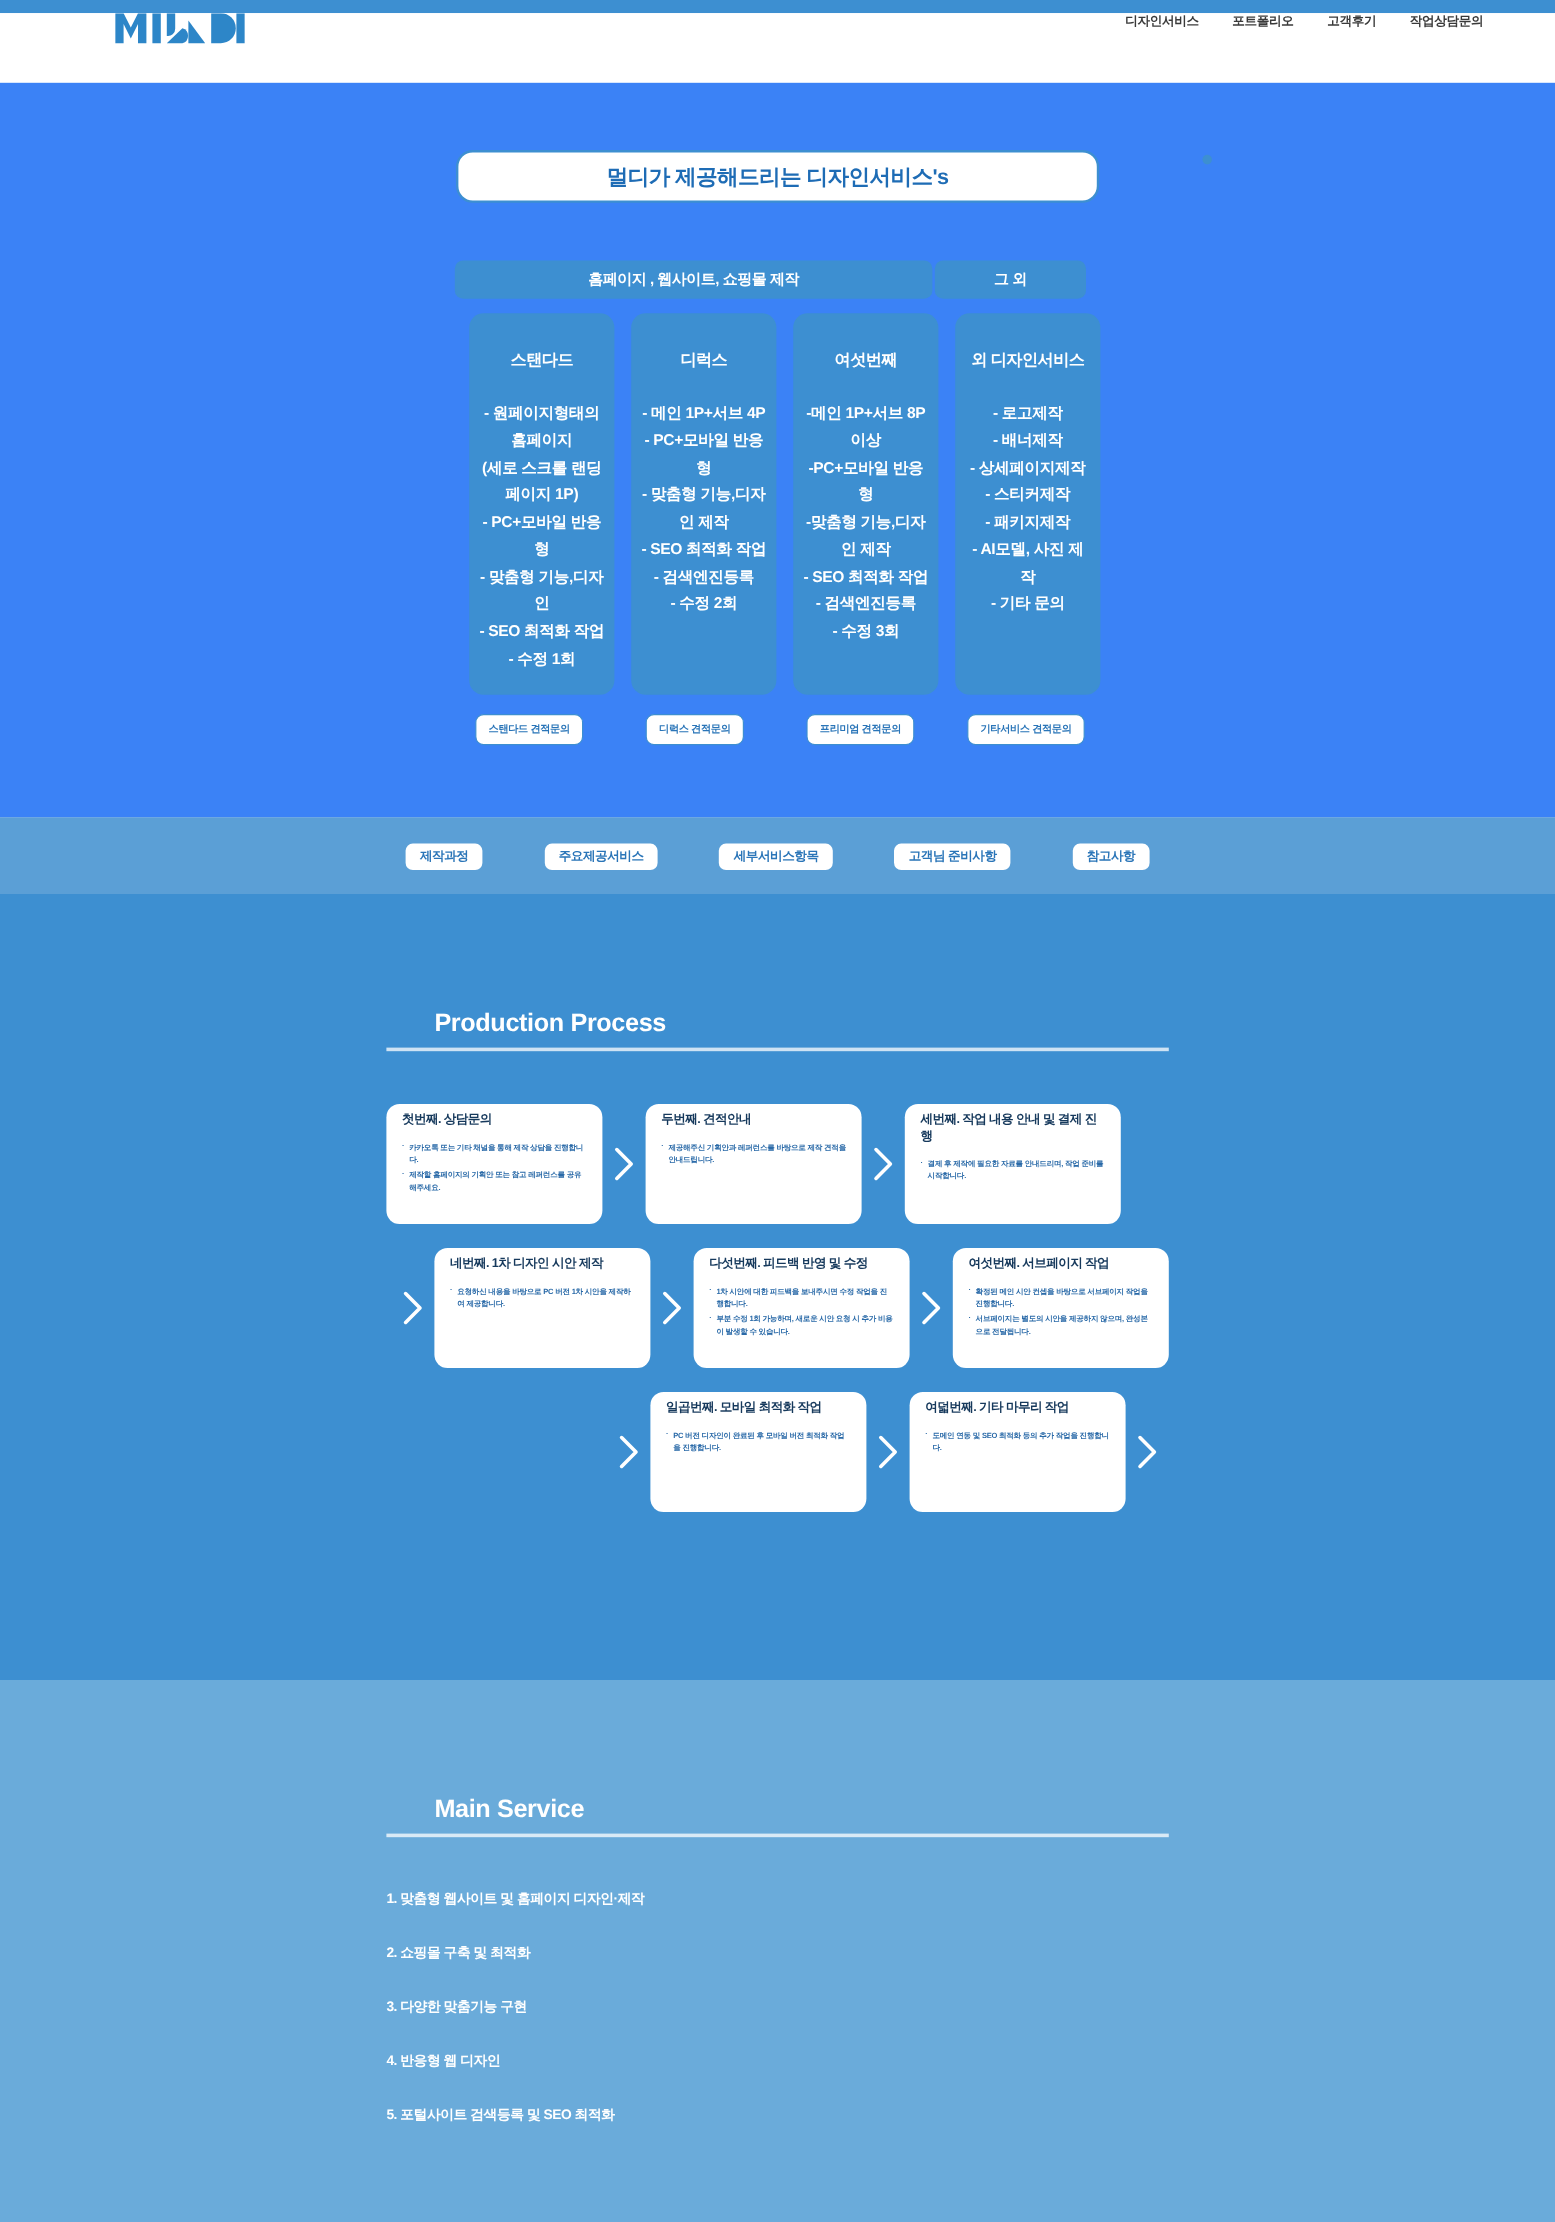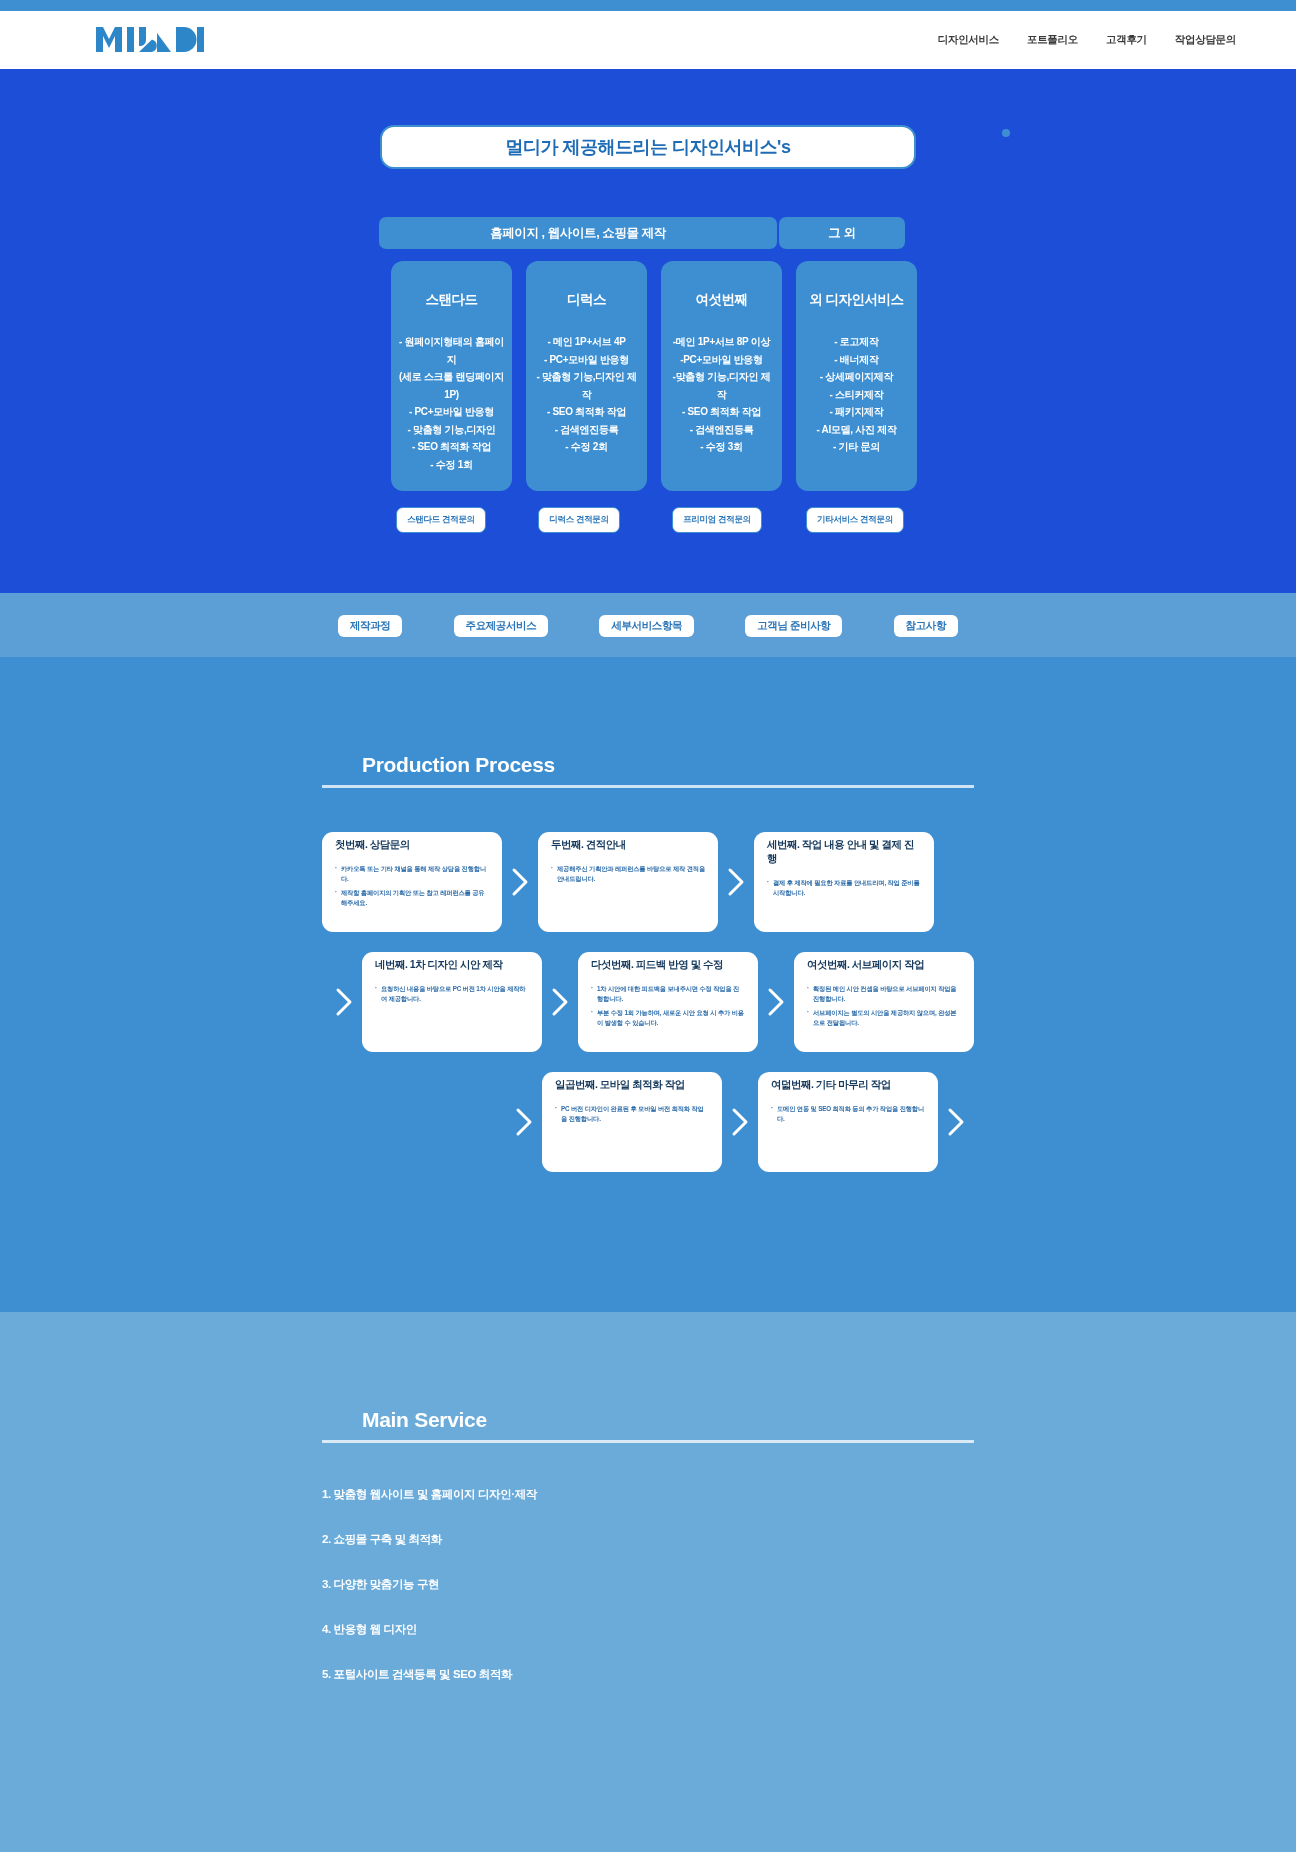--- a/index.html
+++ b/index.html
@@ -12,39 +12,39 @@
   body { width: 1296px; overflow-x: hidden; }
 
   
   .top-strip { height: 11px; background: #3d8fd1; width: 100%; }
 
   
   .header {
     height: 58px;
     background: #fff;
     display: flex;
-    align-items: center;
+    align-items: flex-start;
     padding: 0 60px 0 96px;
   }
   .logo-wrap { display: flex; align-items: center; }
   .logo { display: flex; align-items: flex-end; height: 26px; }
   .logo svg { display: block; }
   .nav { margin-left: auto; display: flex; align-items: center; gap: 28px; }
   .nav-item {
     font-size: 10.5px;
     font-weight: 700;
     color: #3a3a3a;
     letter-spacing: -0.3px;
     cursor: pointer;
     white-space: nowrap;
   }
 
   
   .hero-section {
-    background: #1d4ed8;
+    background: #3b82f6;
     padding-top: 56px;
     padding-bottom: 60px;
     position: relative;
   }
   .dot-deco {
     position: absolute;
     right: 286px;
     top: 60px;
     width: 8px; height: 8px;
     border-radius: 50%;
@@ -108,21 +108,21 @@
     text-align: center;
     color: #fff;
   }
   .plan-name {
     font-size: 13.5px;
     font-weight: 700;
     letter-spacing: -0.5px;
     margin-bottom: 24px;
   }
   .plan-feat {
-    font-size: 10px;
+    font-size: 13px;
     font-weight: 700;
     line-height: 1.75;
     letter-spacing: -0.3px;
   }
 
   
   .quote-row {
     width: 538px;
     margin: 16px auto 0;
     display: flex;

